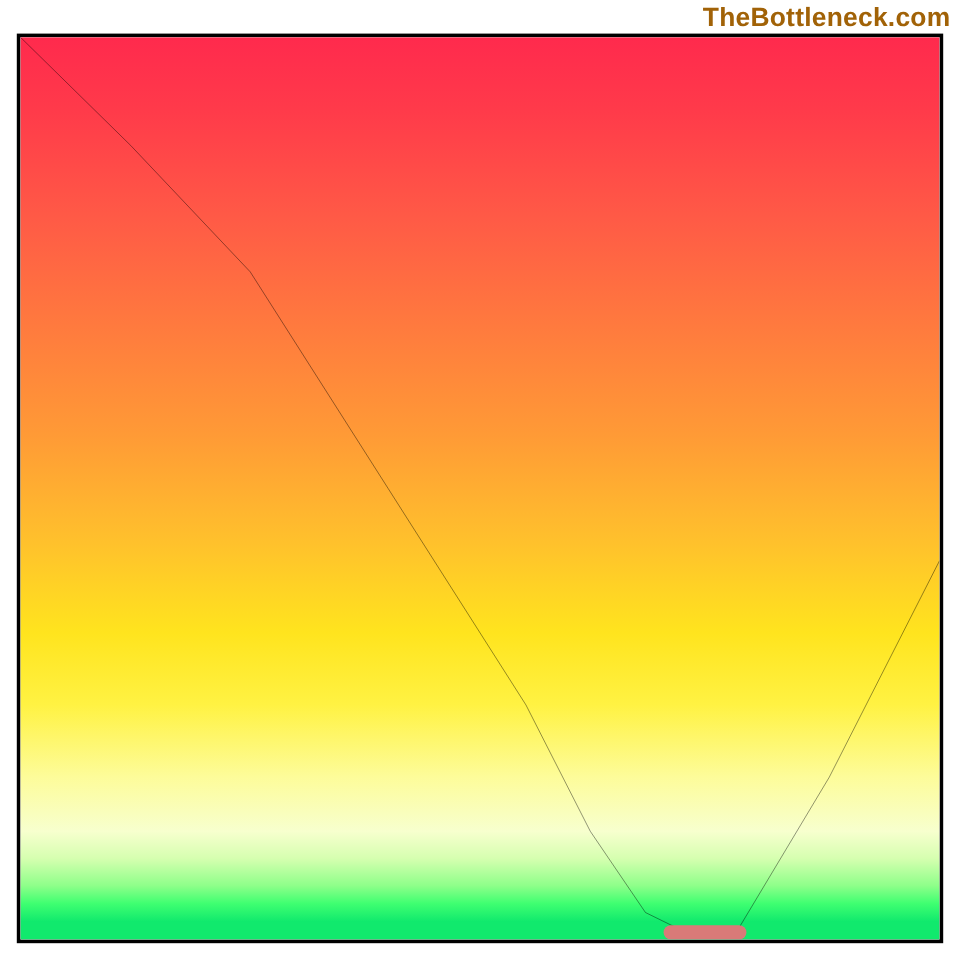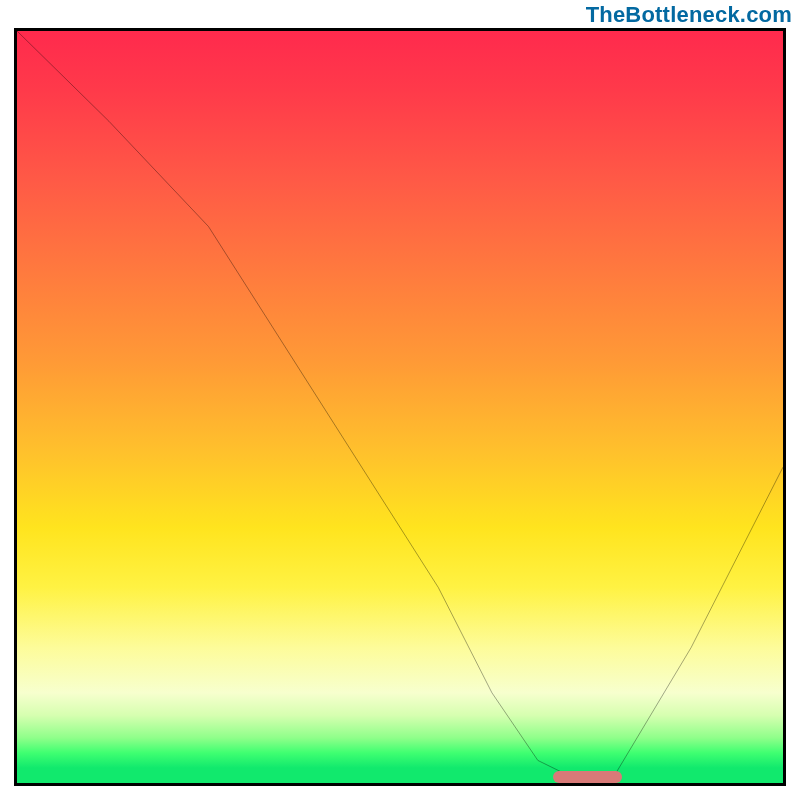--- a/index.html
+++ b/index.html
@@ -14,21 +14,21 @@
     position: relative;
     width: 800px;
     height: 800px;
   }
   .watermark {
     position: absolute;
     top: 2px;
     right: 8px;
     font-size: 22px;
     font-weight: bold;
-    color: #0369a1;
+    color: #a16207;
     letter-spacing: 0.2px;
     user-select: none;
   }
   
   .plot {
     position: absolute;
     left: 14px;
     top: 28px;
     width: 772px;
     height: 758px;

